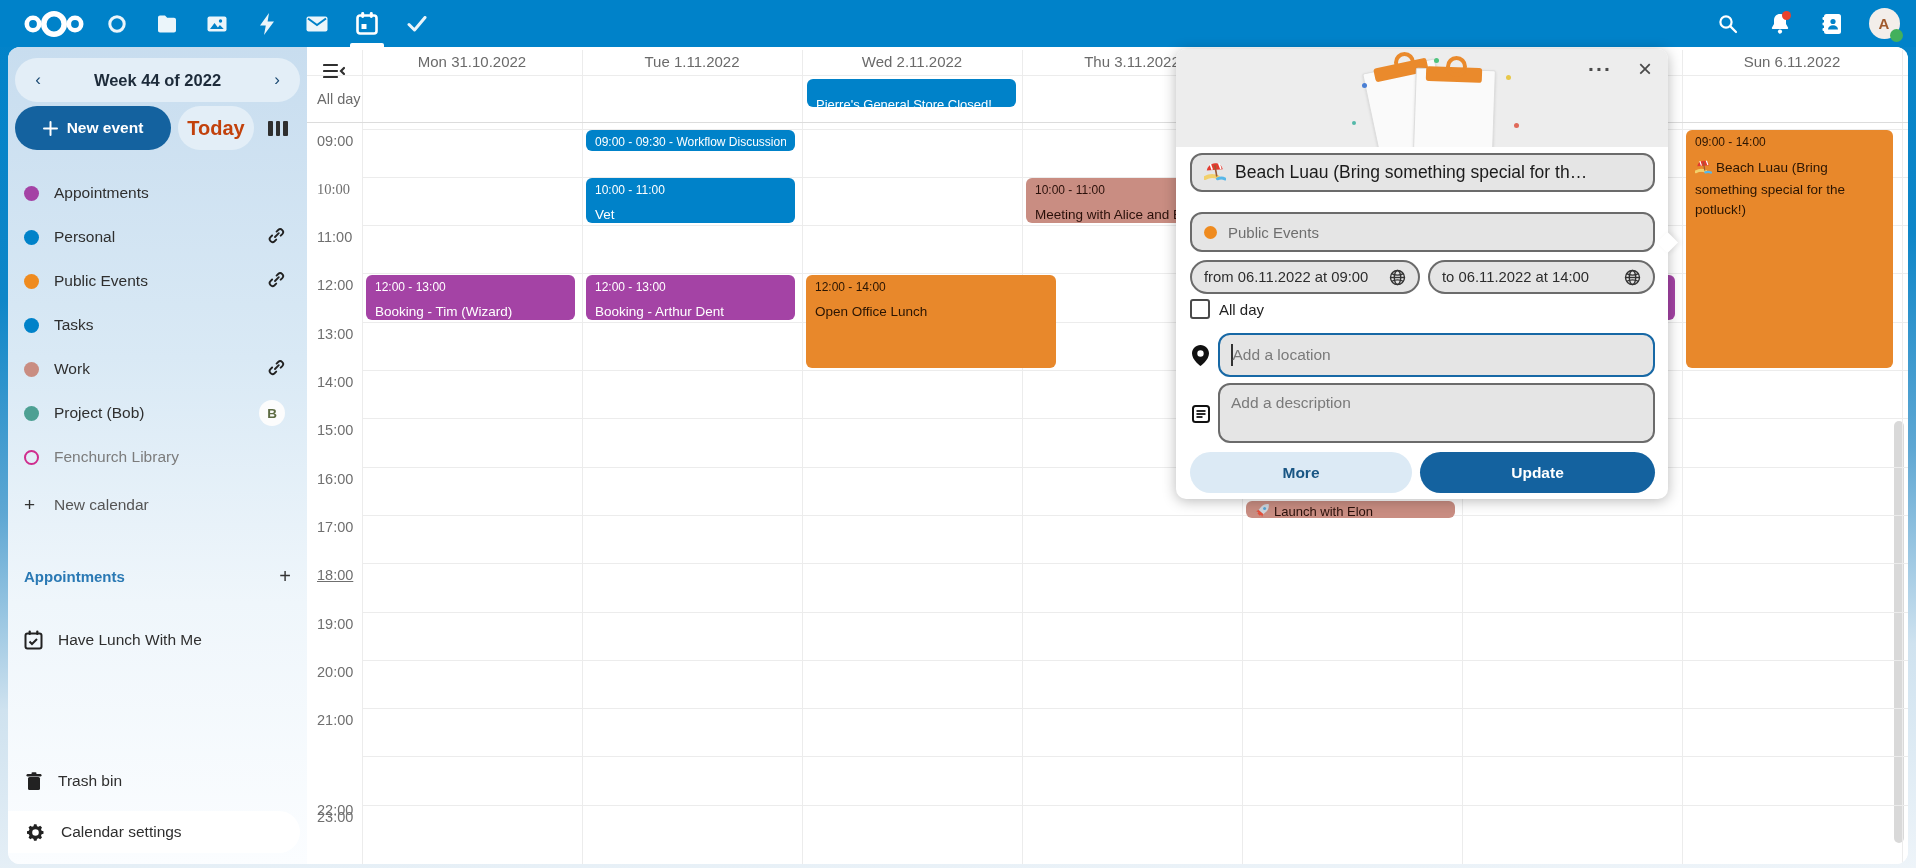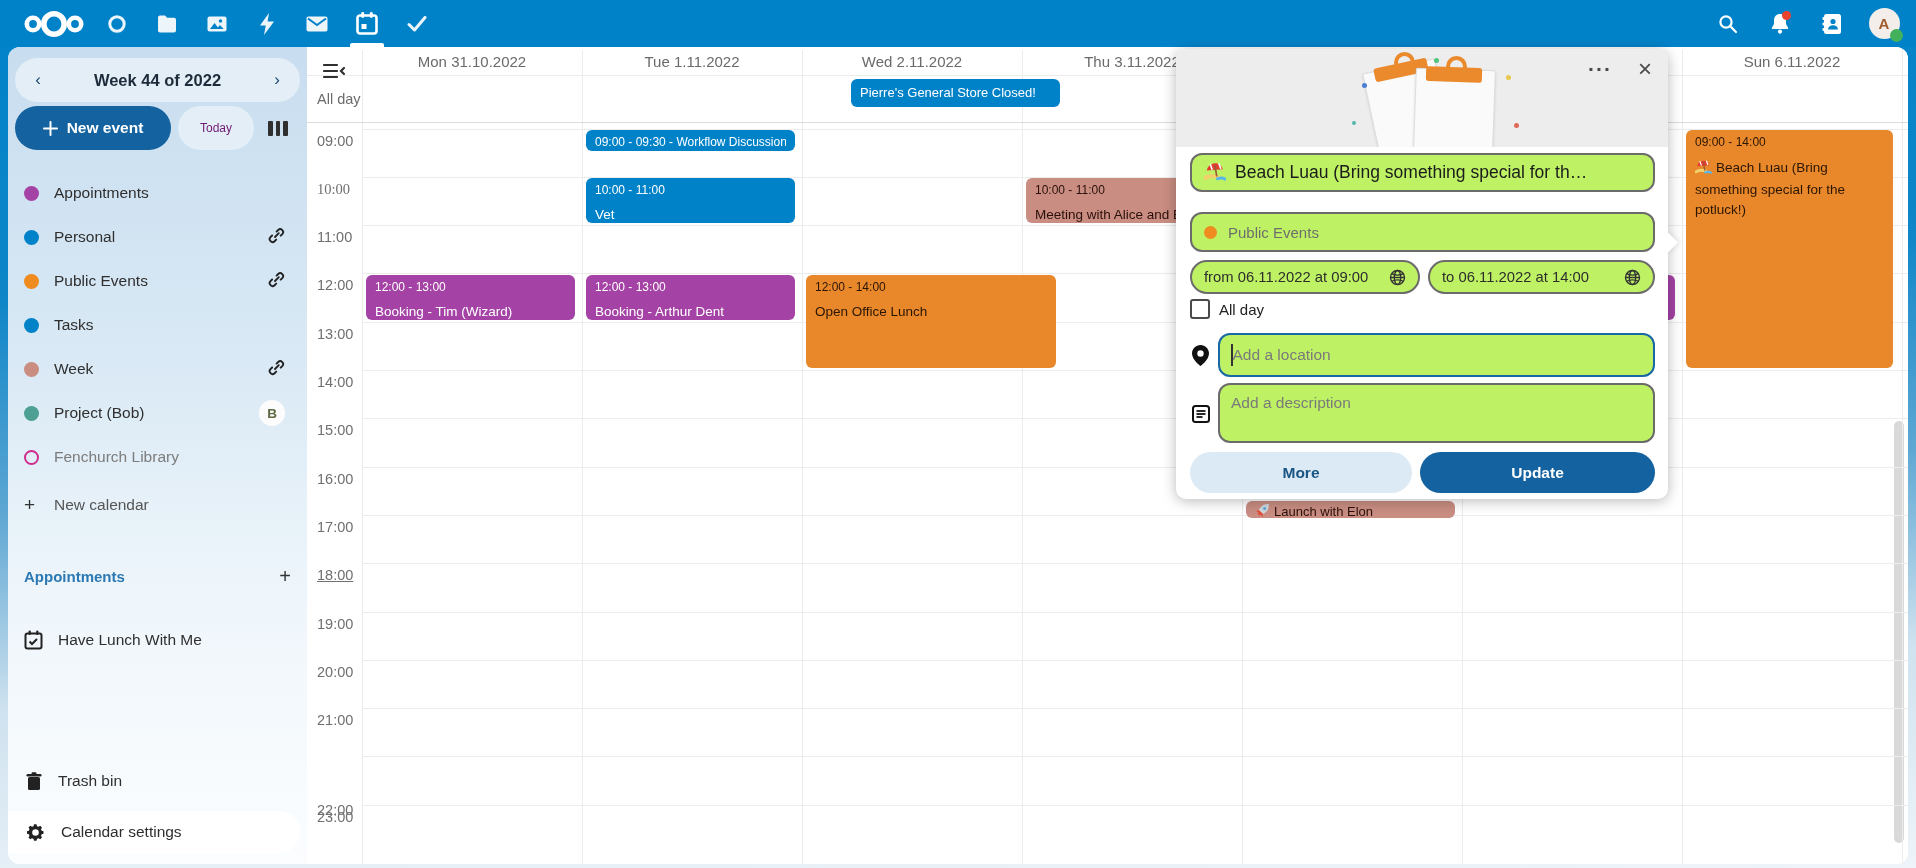--- a/index.html
+++ b/index.html
@@ -26,22 +26,22 @@
   .sidebar{position:absolute;left:0;top:0;width:299px;height:100%;
     background:linear-gradient(#c8ddef 0%,#d9e9f5 38%,#eff6fb 68%,#fbfdff 100%);}
   .weekpill{position:absolute;left:7px;top:11px;width:285px;height:44px;border-radius:22px;background:#e3eef7;
     display:flex;align-items:center;justify-content:space-between;padding:0 6px;box-sizing:border-box;}
   .weekpill .nav{width:34px;height:34px;border-radius:50%;display:flex;align-items:center;justify-content:center;
     color:#1b4a73;font-size:17px;cursor:pointer;}
   .weeklabel{font-weight:bold;font-size:16.5px;color:#1d2b3a;}
   .btnrow{position:absolute;left:7px;top:59px;height:44px;display:flex;align-items:center;}
   .newevent{width:156px;height:44px;border-radius:22px;background:#14629f;color:#fff;font-weight:bold;font-size:15.5px;
     display:flex;align-items:center;justify-content:center;gap:9px;cursor:pointer;}
-  .todaybtn{margin-left:7px;width:76px;height:44px;border-radius:22px;background:#e3eef7;color:#701a75;
-    font-weight:normal;font-size:12px;display:flex;align-items:center;justify-content:center;cursor:pointer;}
+  .todaybtn{margin-left:7px;width:76px;height:44px;border-radius:22px;background:#e3eef7;color:#c2410c;
+    font-weight:bold;font-size:20px;display:flex;align-items:center;justify-content:center;cursor:pointer;}
   .viewtoggle{margin-left:14px;display:flex;gap:3px;cursor:pointer;}
   .viewtoggle i{width:4.5px;height:15px;background:#2f2f2f;border-radius:1px;}
   .callist{position:absolute;left:0;top:124px;width:100%;}
   .cal-item{height:44px;display:flex;align-items:center;padding:0 16px 0 16px;cursor:pointer;}
   .dot{width:15px;height:15px;border-radius:50%;margin-right:15px;flex:0 0 auto;}
   .dot.ring{background:transparent !important;box-sizing:border-box;border:2.5px solid #cf2d8e;}
   .cal-item .lbl{font-size:15.5px;color:#2f2f2f;flex:1 1 auto;overflow:hidden;white-space:nowrap;}
   .cal-item .lbl.muted{color:#7c7c7c;}
   .cal-item .tail{flex:0 0 auto;margin-right:6px;}
   .bavatar{width:26px;height:26px;border-radius:50%;background:#fcfcfc;color:#5d6b42;font-size:13.5px;font-weight:bold;
@@ -64,43 +64,43 @@
   .settings .lbl{font-size:15.5px;color:#2f2f2f;margin-left:16px;}
   
   .calpane{position:absolute;left:299px;top:0;right:0;bottom:0;background:#fff;}
   .vline{position:absolute;top:3px;bottom:0;width:1px;background:#ececec;}
   .hline{position:absolute;left:55px;right:0;height:1px;background:#ececec;}
   .sepline{position:absolute;left:0;right:0;height:1px;background:#dcdcdc;}
   .dayhdr{position:absolute;top:6px;height:20px;font-size:15px;color:#6a6a6a;text-align:center;overflow:hidden;white-space:nowrap;}
   .alldaylbl{position:absolute;left:10px;top:44px;font-size:14.5px;color:#6b6b6b;}
   .hourlbl{position:absolute;left:10px;font-size:14.5px;color:#6f6f6f;}
   .cornerico{position:absolute;left:16px;top:16px;cursor:pointer;}
-  .adev{position:absolute;border-radius:6px;color:#fff;font-size:13px;line-height:28px;padding:0 9px;
-    box-sizing:border-box;overflow:hidden;white-space:nowrap;cursor:pointer;margin-left:44px;}
+  .adev{position:absolute;border-radius:6px;color:#fff;font-size:13px;line-height:28px;padding:12px 9px;
+    box-sizing:border-box;overflow:hidden;white-space:nowrap;cursor:pointer;}
   .tev{position:absolute;border-radius:6px;padding:5px 9px 0;box-sizing:border-box;overflow:hidden;cursor:pointer;}
   .tev .l1{font-size:12px;line-height:15px;white-space:nowrap;overflow:hidden;}
   .tev .l2{font-size:13.5px;line-height:17px;margin-top:8px;white-space:nowrap;overflow:hidden;}
   .tev.wrap .l2{white-space:normal;line-height:20px;}
   .tev .emj{display:inline-block;vertical-align:-2px;margin-right:4px;}
   .sbthumb{position:absolute;right:4px;width:10px;border-radius:5px;background:#d9d9d9;cursor:pointer;}
   
   .popup{position:absolute;left:1176px;top:49px;width:492px;height:450px;background:#fff;border-radius:10px;
     box-shadow:0 2px 14px rgba(0,0,0,.28);z-index:50;}
   .pop-arrow{position:absolute;right:-7px;top:186px;width:15px;height:15px;background:#fff;transform:rotate(45deg);
     box-shadow:2px -2px 5px rgba(0,0,0,.08);}
   .pop-head{position:absolute;left:0;top:0;width:100%;height:98px;background:#ededed;border-radius:10px 10px 0 0;overflow:hidden;}
   .page{position:absolute;background:#fafafa;border:1px solid #ddd;border-radius:2px;box-shadow:0 1px 3px rgba(0,0,0,.12);}
   .clipbar{position:absolute;background:#ea8a2c;border-radius:3px;}
   .clipring{position:absolute;width:13px;height:13px;border:4px solid #ea8a2c;border-radius:50%;background:transparent;}
   .confetti{position:absolute;border-radius:50%;}
   .pop-dots{position:absolute;left:404px;top:2px;width:40px;height:36px;color:#4a4a4a;font-size:21px;font-weight:bold;
     letter-spacing:1px;display:flex;align-items:center;justify-content:center;cursor:pointer;}
   .pop-close{position:absolute;left:450px;top:2px;width:38px;height:36px;color:#4a4a4a;font-size:24px;
     display:flex;align-items:center;justify-content:center;cursor:pointer;}
-  .fld{position:absolute;box-sizing:border-box;border:2px solid #6b6b6b;border-radius:12px;background:#bef264;display:flex;align-items:center;}
+  .fld{position:absolute;box-sizing:border-box;border:2px solid #6b6b6b;border-radius:12px;background:#e5e5e5;display:flex;align-items:center;}
   .titlefld{left:14px;top:104px;width:465px;height:39px;padding:0 12px;}
   .titlefld .txt{font-size:17.5px;color:#1b1b1b;margin-left:9px;white-space:nowrap;overflow:hidden;}
   .selfld{left:14px;top:163px;width:465px;height:40px;padding:0 12px;cursor:pointer;}
   .selfld .cdot{width:13px;height:13px;border-radius:50%;background:#ef8b1f;margin-right:11px;}
   .selfld .txt{font-size:15px;color:#6e6e6e;}
   .pillfld{top:211px;height:34px;border-radius:17px;padding:0 12px;justify-content:space-between;cursor:pointer;}
   .pillfld .txt{font-size:14.8px;color:#2d2d2d;white-space:nowrap;}
   .fromfld{left:14px;width:230px;}
   .tofld{left:252px;width:227px;}
   .chkrow{position:absolute;left:14px;top:250px;display:flex;align-items:center;cursor:pointer;}
@@ -255,21 +255,21 @@
                   <path d="M8.2 12.6l-1.6 1.6a2.9 2.9 0 01-4.1-4.1l1.6-1.6"></path>
                 </g>
               </svg></span>
           </div>
           <div class="cal-item">
             <span class="dot" style="background: rgb(0, 130, 201);"></span>
             <span class="lbl">Tasks</span>
           </div>
           <div class="cal-item">
             <span class="dot" style="background: rgb(201, 141, 130);"></span>
-            <span class="lbl">Week</span>
+            <span class="lbl">Work</span>
             <span class="tail"><svg width="17" height="17" viewBox="0 0 17 17">
                 <g fill="none" stroke="#222" stroke-width="1.9" stroke-linecap="round">
                   <path d="M7 10l3.8-3.8"></path>
                   <path d="M8.6 4.6l1.6-1.6a2.9 2.9 0 014.1 4.1l-1.6 1.6"></path>
                   <path d="M8.2 12.6l-1.6 1.6a2.9 2.9 0 01-4.1-4.1l1.6-1.6"></path>
                 </g>
               </svg></span>
           </div>
           <div class="cal-item">
             <span class="dot" style="background: rgb(77, 160, 147);"></span>

